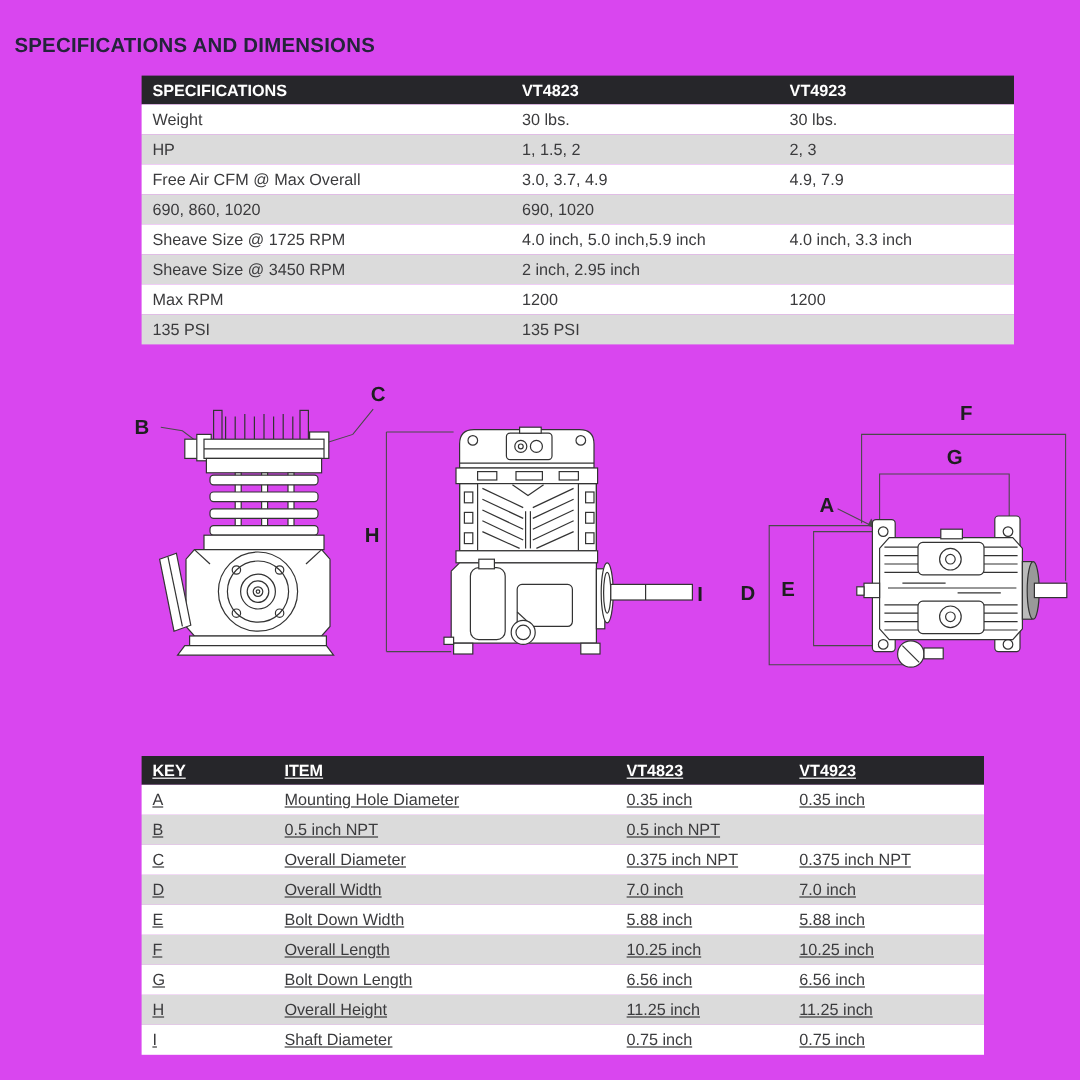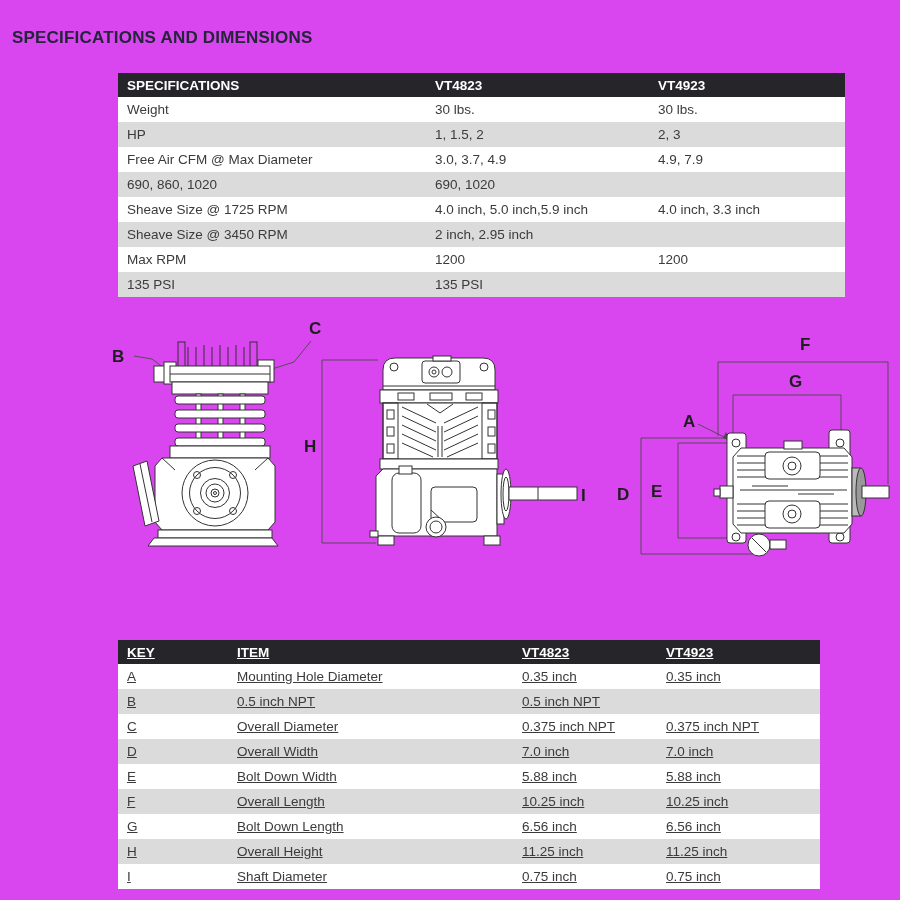--- a/index.html
+++ b/index.html
@@ -4,21 +4,21 @@
 <style>
   html,body{margin:0;padding:0;background:#fff;}
   .canvas{position:relative;width:900px;height:900px;background:#d946ef;overflow:hidden;
           font-family:"Liberation Sans","DejaVu Sans",sans-serif;}
   .page-title{position:absolute;left:12px;top:28px;font-size:17px;font-weight:bold;
               color:#24243a;letter-spacing:.2px;}
   .tbl{position:absolute;font-size:13.5px;color:#3b3b3d;}
   .spec-tbl{left:118px;top:63px;width:727px;}
   .key-tbl{left:118px;top:630px;width:702px;}
   .thead{display:grid;height:24px;background:#26262a;color:#fff;font-weight:bold;
-         font-size:13.5px;align-items:center;margin-top:10px;}
+         font-size:13.5px;align-items:center;}
   .trow{display:grid;height:25px;align-items:center;background:#fff;}
   .tbody .trow:nth-of-type(even){background:#dbdbdb;}
   .spec-tbl .thead,.spec-tbl .trow{grid-template-columns:317px 223px 1fr;}
   .key-tbl .thead,.key-tbl .trow{grid-template-columns:119px 285px 144px 1fr;text-decoration:underline;}
   .cell:first-child{padding-left:9px;}
   .cell{white-space:nowrap;overflow:hidden;}
   svg text{font-family:"Liberation Sans","DejaVu Sans",sans-serif;font-weight:bold;
            font-size:17px;fill:#1e1e20;}
   .ln{stroke:#333;fill:none;stroke-width:1;}
   .wh{stroke:#333;fill:#fff;stroke-width:1;}
@@ -45,21 +45,21 @@
           <div class="cell">30 lbs.</div>
         </div>
 
         <div class="trow">
           <div class="cell">HP</div>
           <div class="cell">1, 1.5, 2</div>
           <div class="cell">2, 3</div>
         </div>
 
         <div class="trow">
-          <div class="cell">Free Air CFM @ Max Diameter</div>
+          <div class="cell">Free Air CFM @ Max Overall</div>
           <div class="cell">3.0, 3.7, 4.9</div>
           <div class="cell">4.9, 7.9</div>
         </div>
 
         <div class="trow">
           <div class="cell">690, 860, 1020</div>
           <div class="cell">690, 1020</div>
         </div>
 
         <div class="trow">

